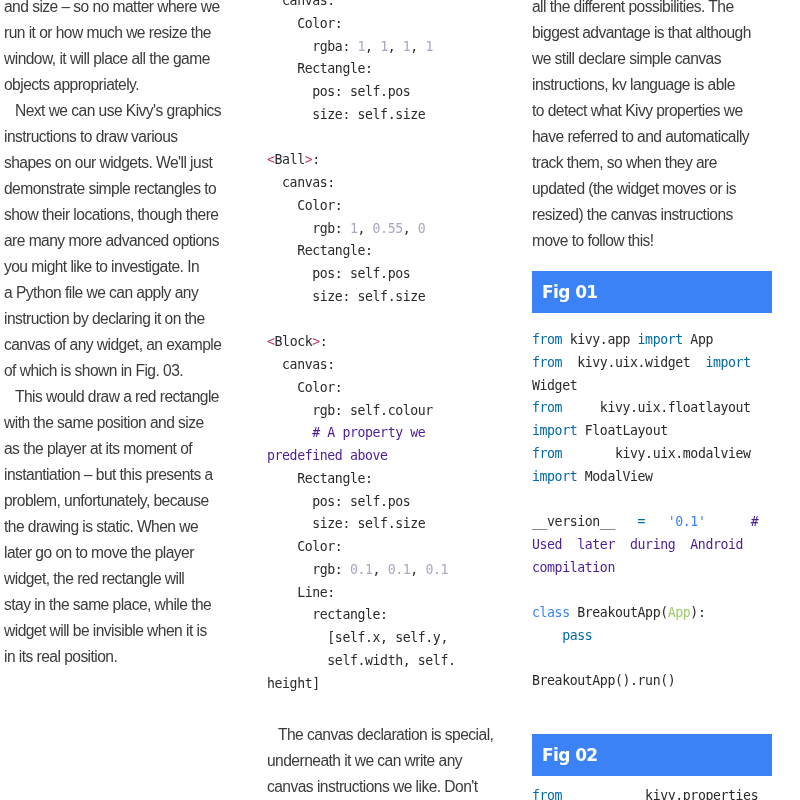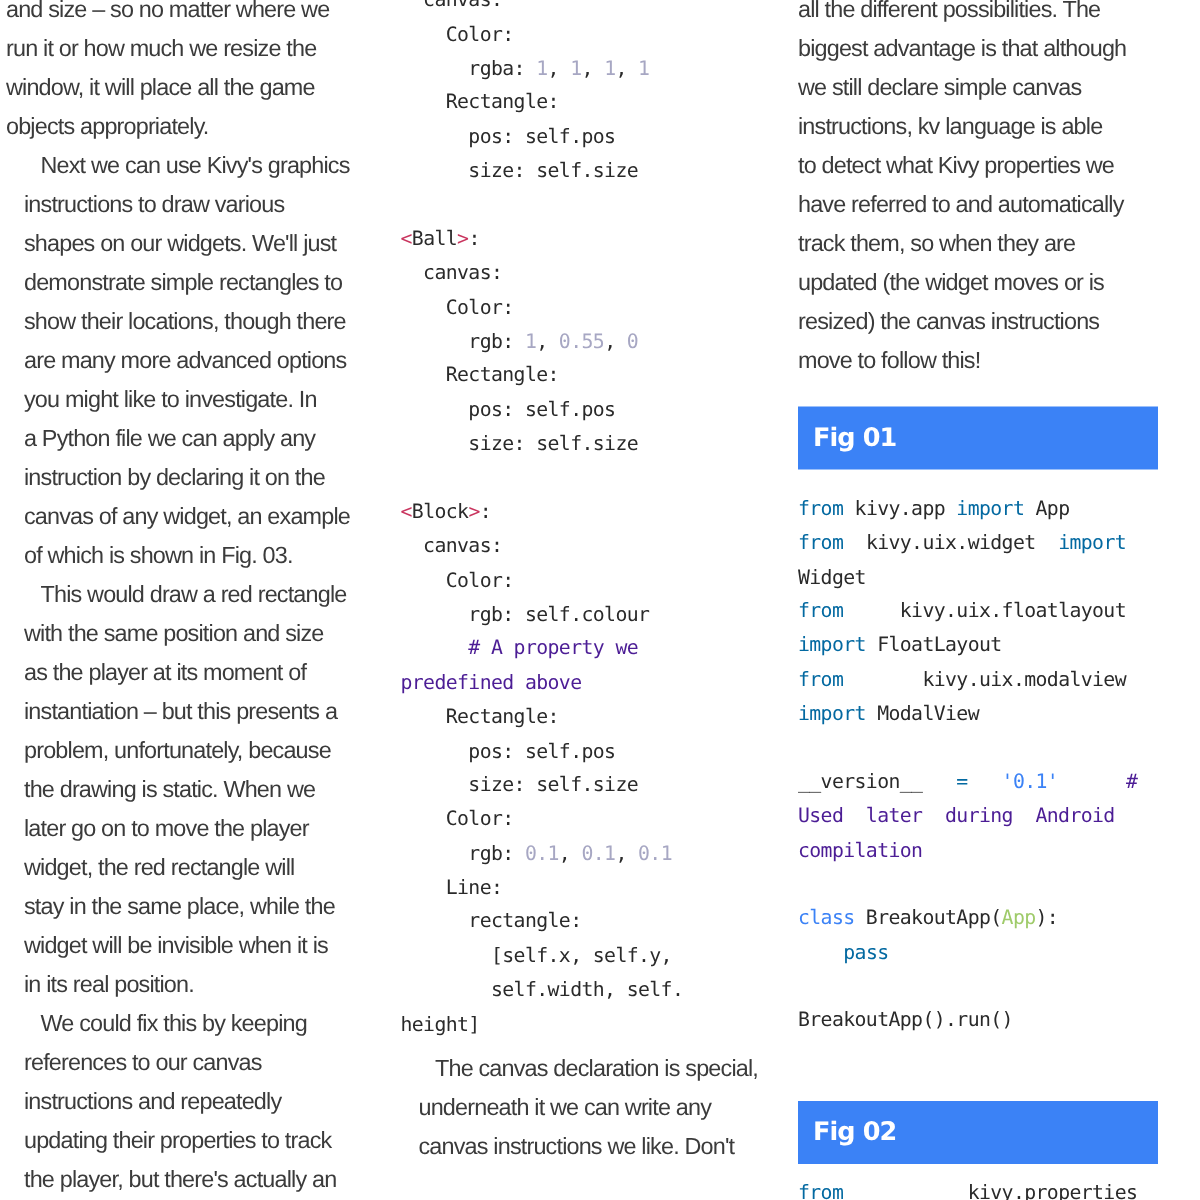--- a/index.html
+++ b/index.html
@@ -10,21 +10,21 @@
   }
   .col { position: absolute; top: 0; }
   #col-left { left: 4px; width: 250px; top: -6px; }
   #col-mid { left: 267px; width: 255px; top: -10px; }
   #col-right { left: 532px; width: 262px; top: -6px; }
 
   .prose p {
     margin: 0; font-size: 15.6px; line-height: 26px; letter-spacing: -0.55px;
     color: #3b3b3b; white-space: pre-line;
   }
-  .prose p.indent { text-indent: 11px; margin-left: 12px; }
+  .prose p.indent { text-indent: 11px; }
 
   .code {
     font-family: "DejaVu Sans Mono", monospace; font-size: 13.2px;
     line-height: 22.75px; color: #2a2a2a; white-space: pre; margin: 0;
     letter-spacing: -0.4px;
   }
   .code .ln { display: block; min-height: 22.75px; }
   .kw { color: #0369a1; }
   .num { color: #a7a7c3; }
   .tag { color: #c9345e; }
@@ -36,21 +36,21 @@
   .fig-header {
     background: #3b82f6; color: #ffffff; height: 42px;
     width: 240px; box-sizing: border-box; padding-left: 10px;
     font-family: "DejaVu Sans", sans-serif; font-weight: bold;
     font-size: 17px; line-height: 42px; letter-spacing: -0.6px;
   }
   #fig01 { position: absolute; left: 532px; top: 271px; }
   #fig02 { position: absolute; left: 532px; top: 734px; }
   #fig01-code { position: absolute; left: 532px; top: 329px; width: 262px; }
   #fig02-code { position: absolute; left: 532px; top: 785px; width: 262px; }
-  #mid-prose { position: absolute; left: 267px; top: 700px; width: 255px; }
+  #mid-prose { position: absolute; left: 267px; top: 722px; width: 255px; }
 </style>
 </head>
 <body>
 
 <div id="col-left" class="col prose">
     <p class="">and size – so no matter where we
 run it or how much we resize the
 window, it will place all the game
 objects appropriately.</p>
     <p class="indent">Next we can use Kivy's graphics
@@ -68,25 +68,20 @@
 with the same position and size
 as the player at its moment of
 instantiation – but this presents a
 problem, unfortunately, because
 the drawing is static. When we
 later go on to move the player
 widget, the red rectangle will
 stay in the same place, while the
 widget will be invisible when it is
 in its real position.</p>
-    <p class="indent">We could fix this by keeping
-references to our canvas
-instructions and repeatedly
-updating their properties to track
-the player, but there's actually an</p>
   </div>
 
 <div id="col-mid" class="col">
   <div class="code"><span class="ln"><span>  canvas:</span></span><span class="ln"><span>    Color:</span></span><span class="ln"><span>      rgba: </span><span class="num">1</span><span>, </span><span class="num">1</span><span>, </span><span class="num">1</span><span>, </span><span class="num">1</span></span><span class="ln"><span>    Rectangle:</span></span><span class="ln"><span>      pos: self.pos</span></span><span class="ln"><span>      size: self.size</span></span><span class="ln"><span></span></span><span class="ln"><span class="tag">&lt;</span><span>Ball</span><span class="tag">&gt;</span><span>:</span></span><span class="ln"><span>  canvas:</span></span><span class="ln"><span>    Color:</span></span><span class="ln"><span>      rgb: </span><span class="num">1</span><span>, </span><span class="num">0.55</span><span>, </span><span class="num">0</span></span><span class="ln"><span>    Rectangle:</span></span><span class="ln"><span>      pos: self.pos</span></span><span class="ln"><span>      size: self.size</span></span><span class="ln"><span></span></span><span class="ln"><span class="tag">&lt;</span><span>Block</span><span class="tag">&gt;</span><span>:</span></span><span class="ln"><span>  canvas:</span></span><span class="ln"><span>    Color:</span></span><span class="ln"><span>      rgb: self.colour</span></span><span class="ln"><span class="cmt">      # A property we</span></span><span class="ln"><span class="cmt">predefined above</span></span><span class="ln"><span>    Rectangle:</span></span><span class="ln"><span>      pos: self.pos</span></span><span class="ln"><span>      size: self.size</span></span><span class="ln"><span>    Color:</span></span><span class="ln"><span>      rgb: </span><span class="num">0.1</span><span>, </span><span class="num">0.1</span><span>, </span><span class="num">0.1</span></span><span class="ln"><span>    Line:</span></span><span class="ln"><span>      rectangle:</span></span><span class="ln"><span>        [self.x, self.y,</span></span><span class="ln"><span>        self.width, self.</span></span><span class="ln"><span>height]</span></span></div>
 </div>
 <div id="mid-prose" class="prose">
     <p class="indent">The canvas declaration is special,
 underneath it we can write any
 canvas instructions we like. Don't</p>
   </div>

